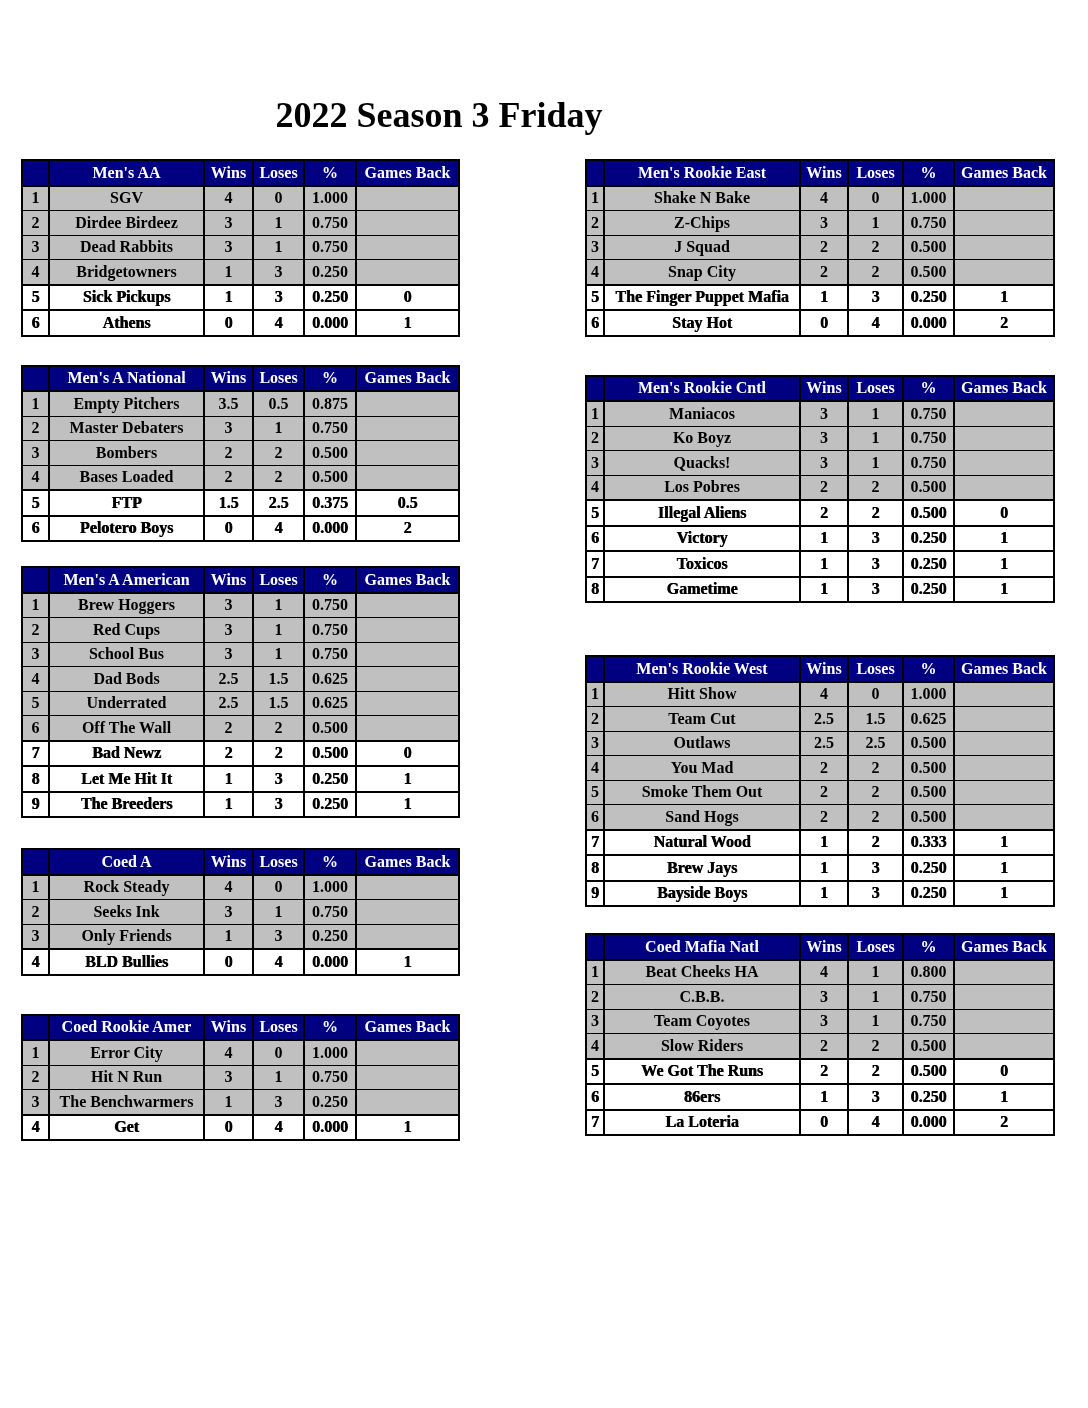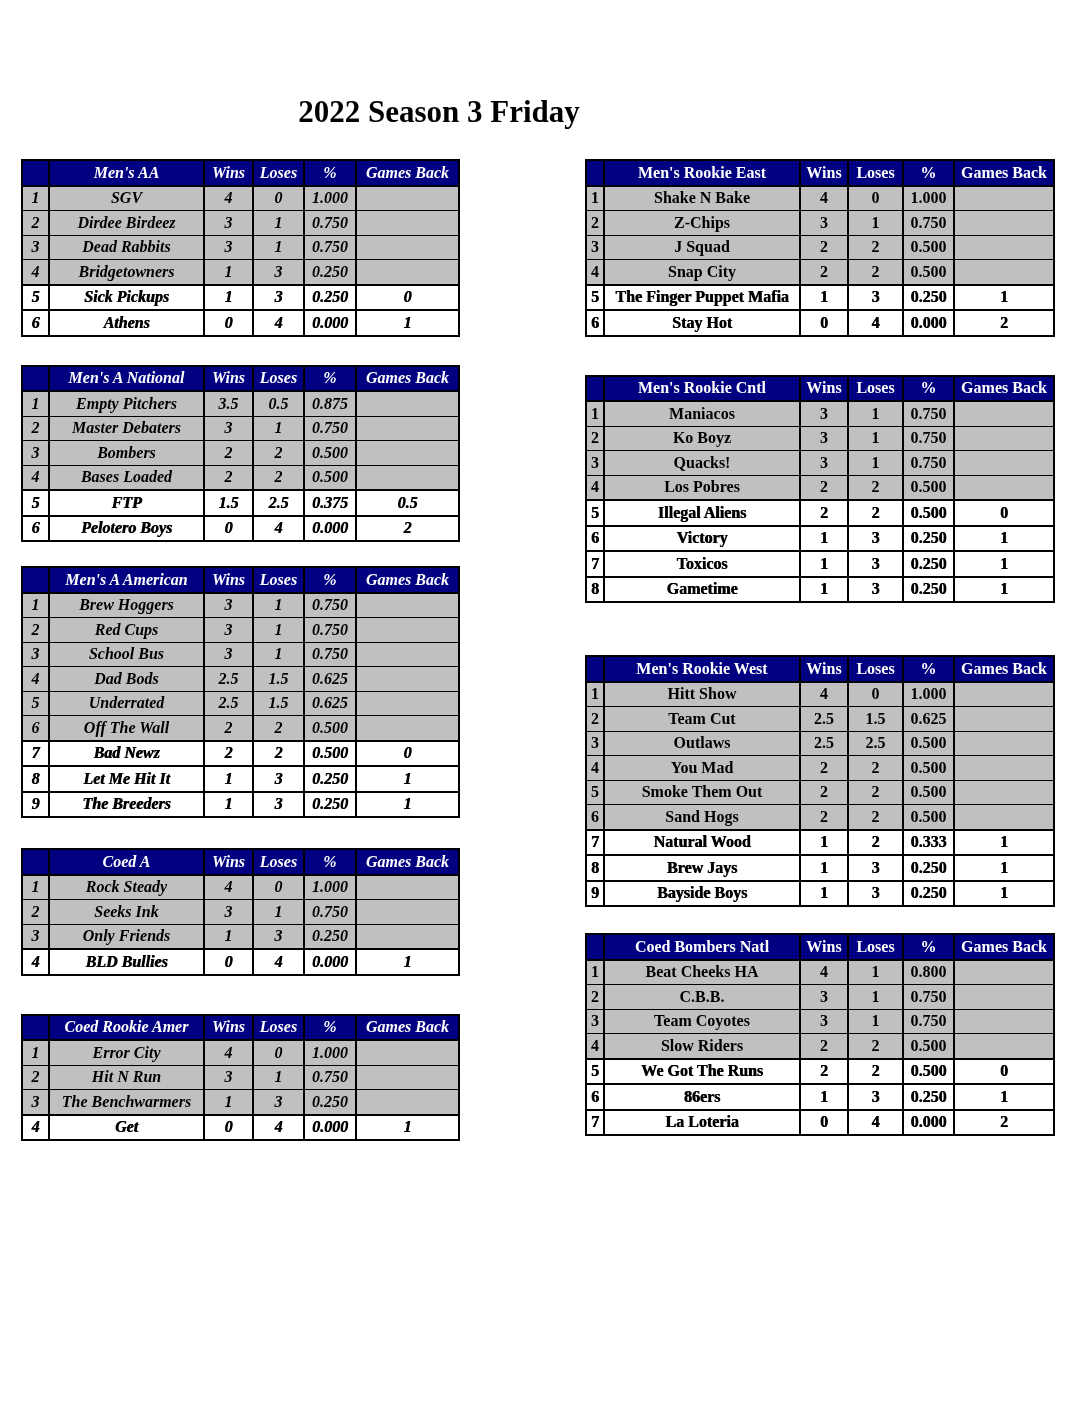--- a/index.html
+++ b/index.html
@@ -1,25 +1,25 @@
 <!DOCTYPE html>
 <html style="--header-bg: #000080; --header-fg: #FFFFFF; --row-bg: #C0C0C0; --below-bg: #FFFFFF;"><head>
 <meta charset="utf-8">
 <style>
   :root { --header-bg:#000080; --header-fg:#FFFFFF; --row-bg:#C0C0C0; --below-bg:#FFFFFF; --line:#000000; }
   html,body { margin:0; padding:0; background:#fff; }
   body { width:1088px; height:1408px; position:relative; overflow:hidden;
          font-family:"Liberation Serif","DejaVu Serif",serif; color:#000; }
   .title { position:absolute; top:94px; left:0; width:878px; text-align:center;
-           font-size:31px; font-weight:bold; }
+           font-size:36px; font-weight:bold; }
   .col { position:absolute; top:159px; }
   #left-col  { left:21px;  width:437px; }
   #right-col { left:585px; width:449px; }
   table.standings { border-collapse:collapse; table-layout:fixed; border:2px solid var(--line); }
-  .t-left  { width:437px;font-style:italic; }
+  .t-left  { width:437px; }
   .t-right { width:468px; }
   .t-left  col.c1{width:27px} .t-left  col.c2{width:155px} .t-left  col.c3{width:49px}
   .t-left  col.c4{width:51px} .t-left  col.c5{width:52px}  .t-left  col.c6{width:103px}
   .t-right col.c1{width:18px} .t-right col.c2{width:196px} .t-right col.c3{width:48px}
   .t-right col.c4{width:55px} .t-right col.c5{width:51px}  .t-right col.c6{width:100px}
   th,td { border:1px solid var(--line); border-left-width:2px; border-right-width:2px;
           height:23.5px; padding:0 3px; font-size:16px; font-weight:bold;
           white-space:nowrap; overflow:hidden; text-align:center; vertical-align:middle; }
   thead th { background:var(--header-bg); color:var(--header-fg); border-bottom-width:2px; }
   tbody td { background:var(--row-bg); }
@@ -683,21 +683,21 @@
       <col class="c1">
         <col class="c2">
         <col class="c3">
         <col class="c4">
         <col class="c5">
         <col class="c6">
     </colgroup>
     <thead>
       <tr>
         <th></th>
-        <th>Coed Bombers Natl</th>
+        <th>Coed Mafia Natl</th>
         <th>Wins</th>
         <th>Loses</th>
         <th>%</th>
         <th>Games Back</th>
       </tr>
     </thead>
     <tbody>
   <tr>
     <td>1</td>
     <td class="team">Beat Cheeks HA</td>

